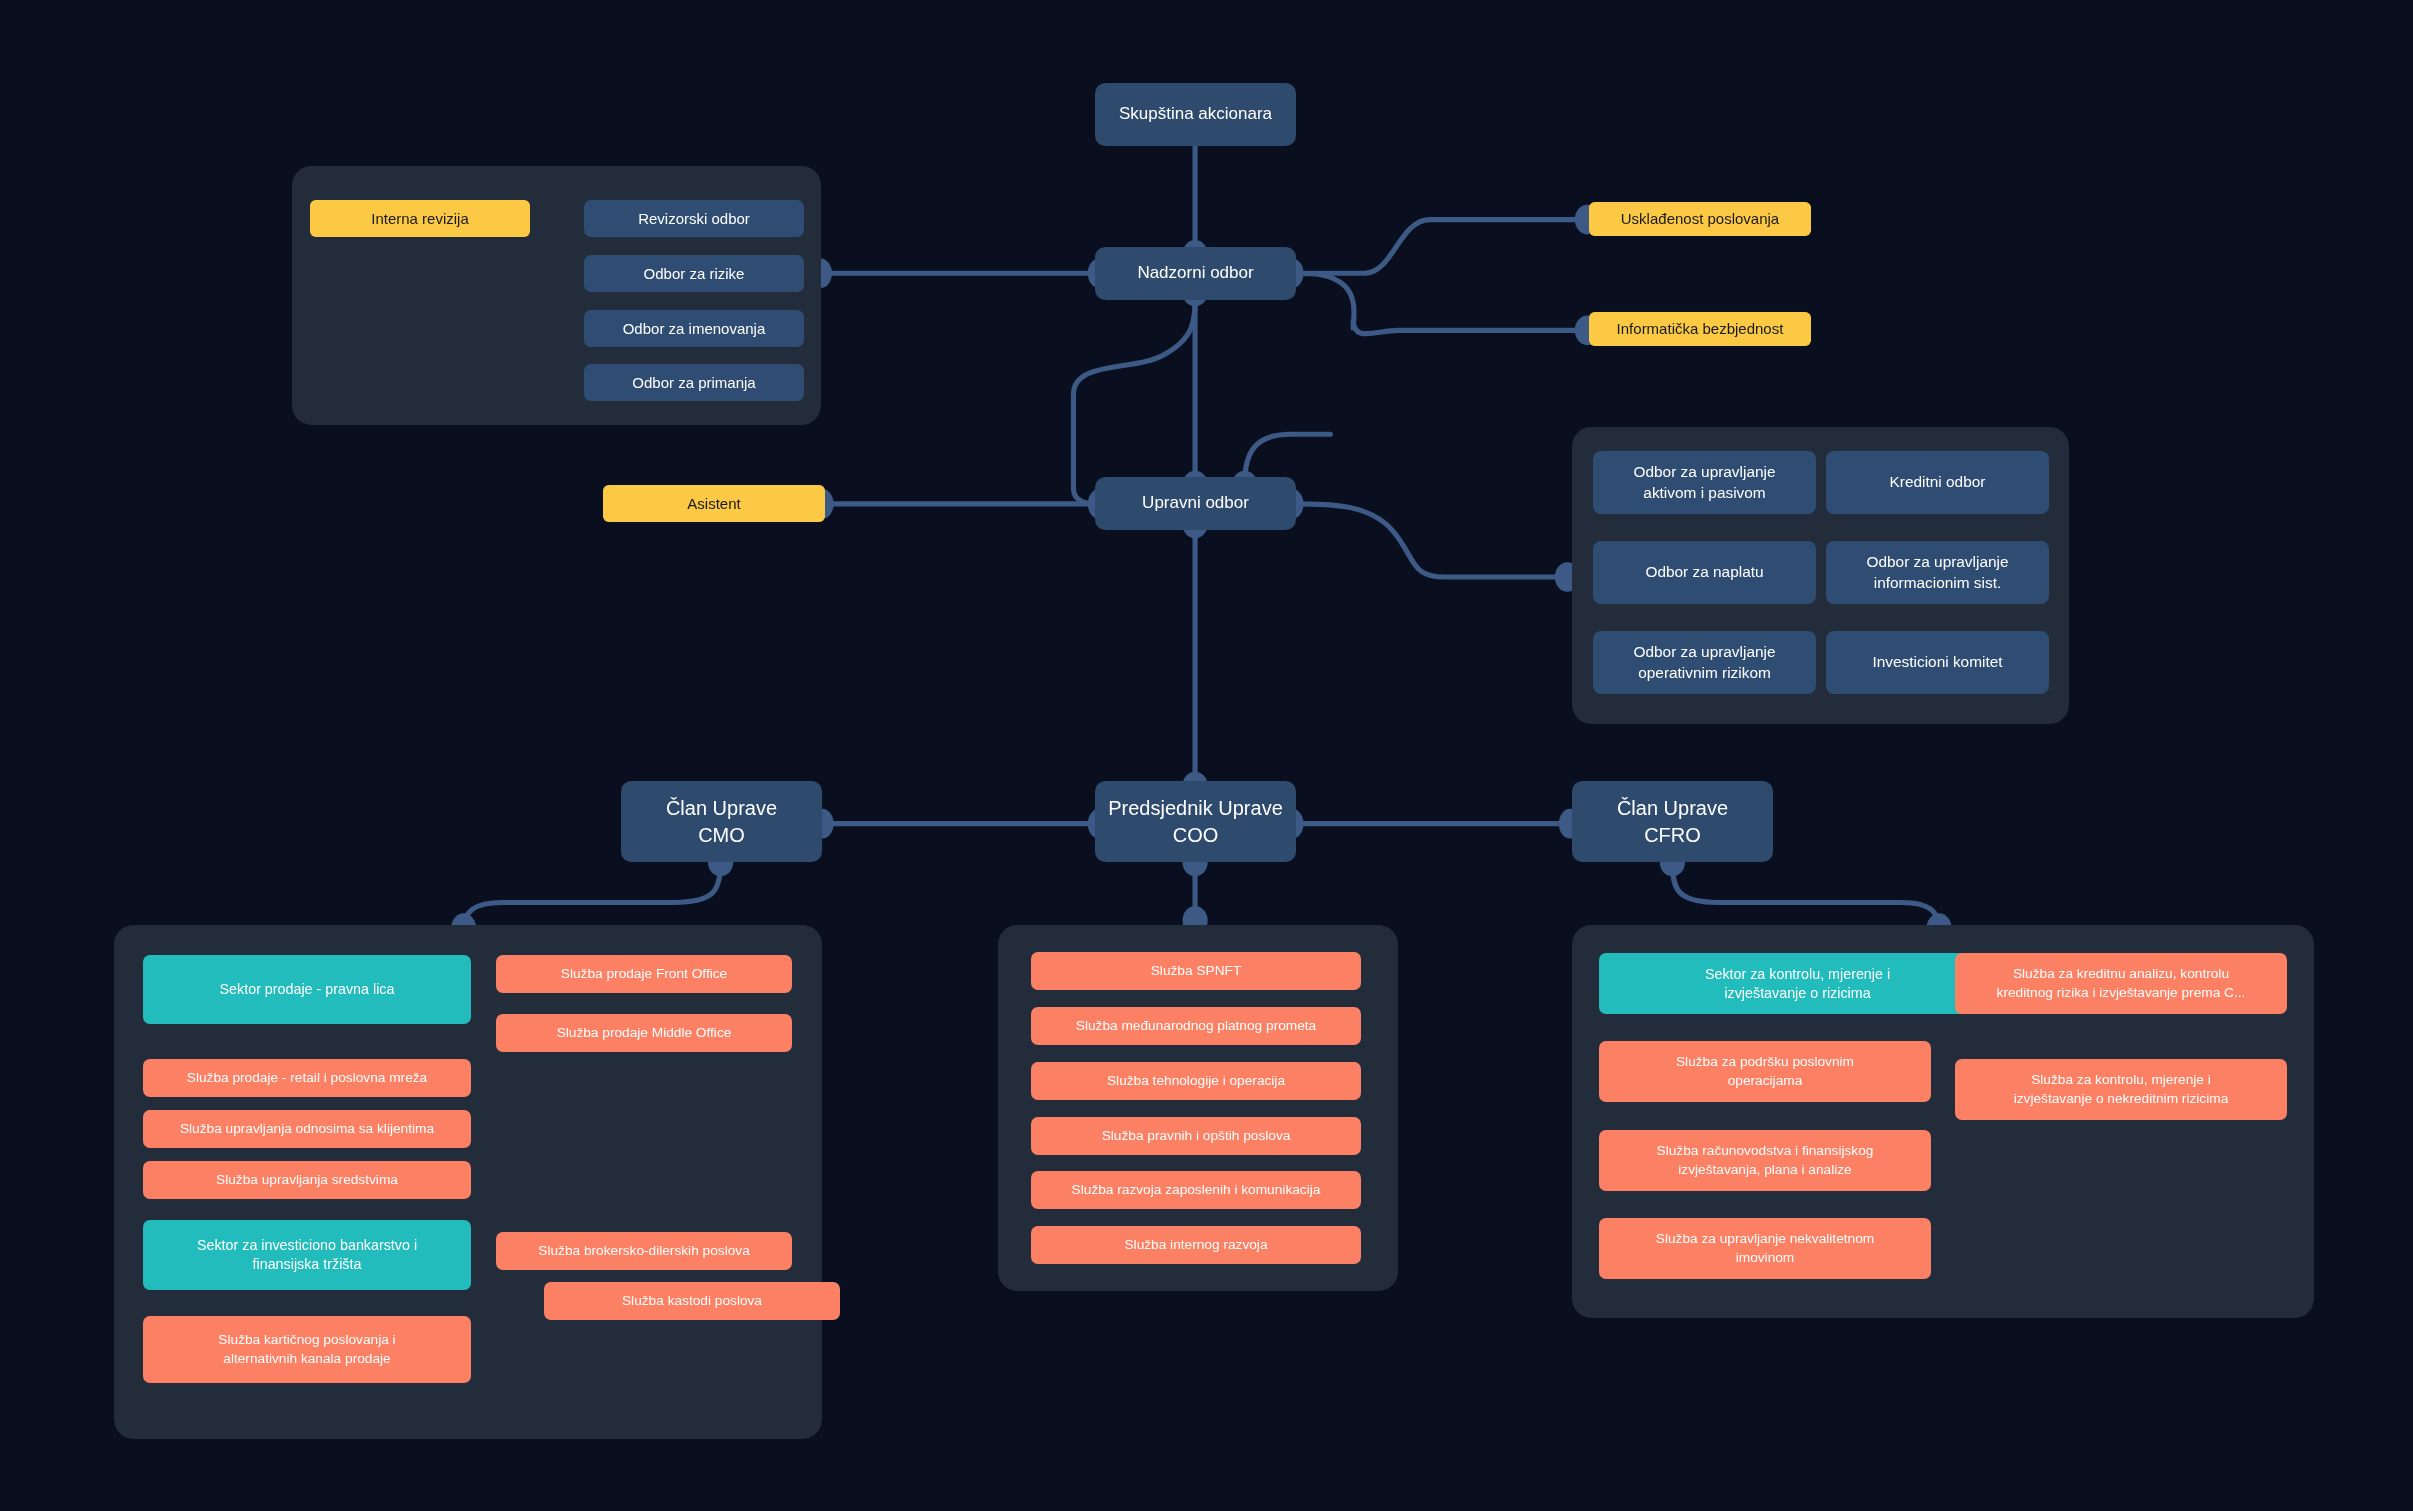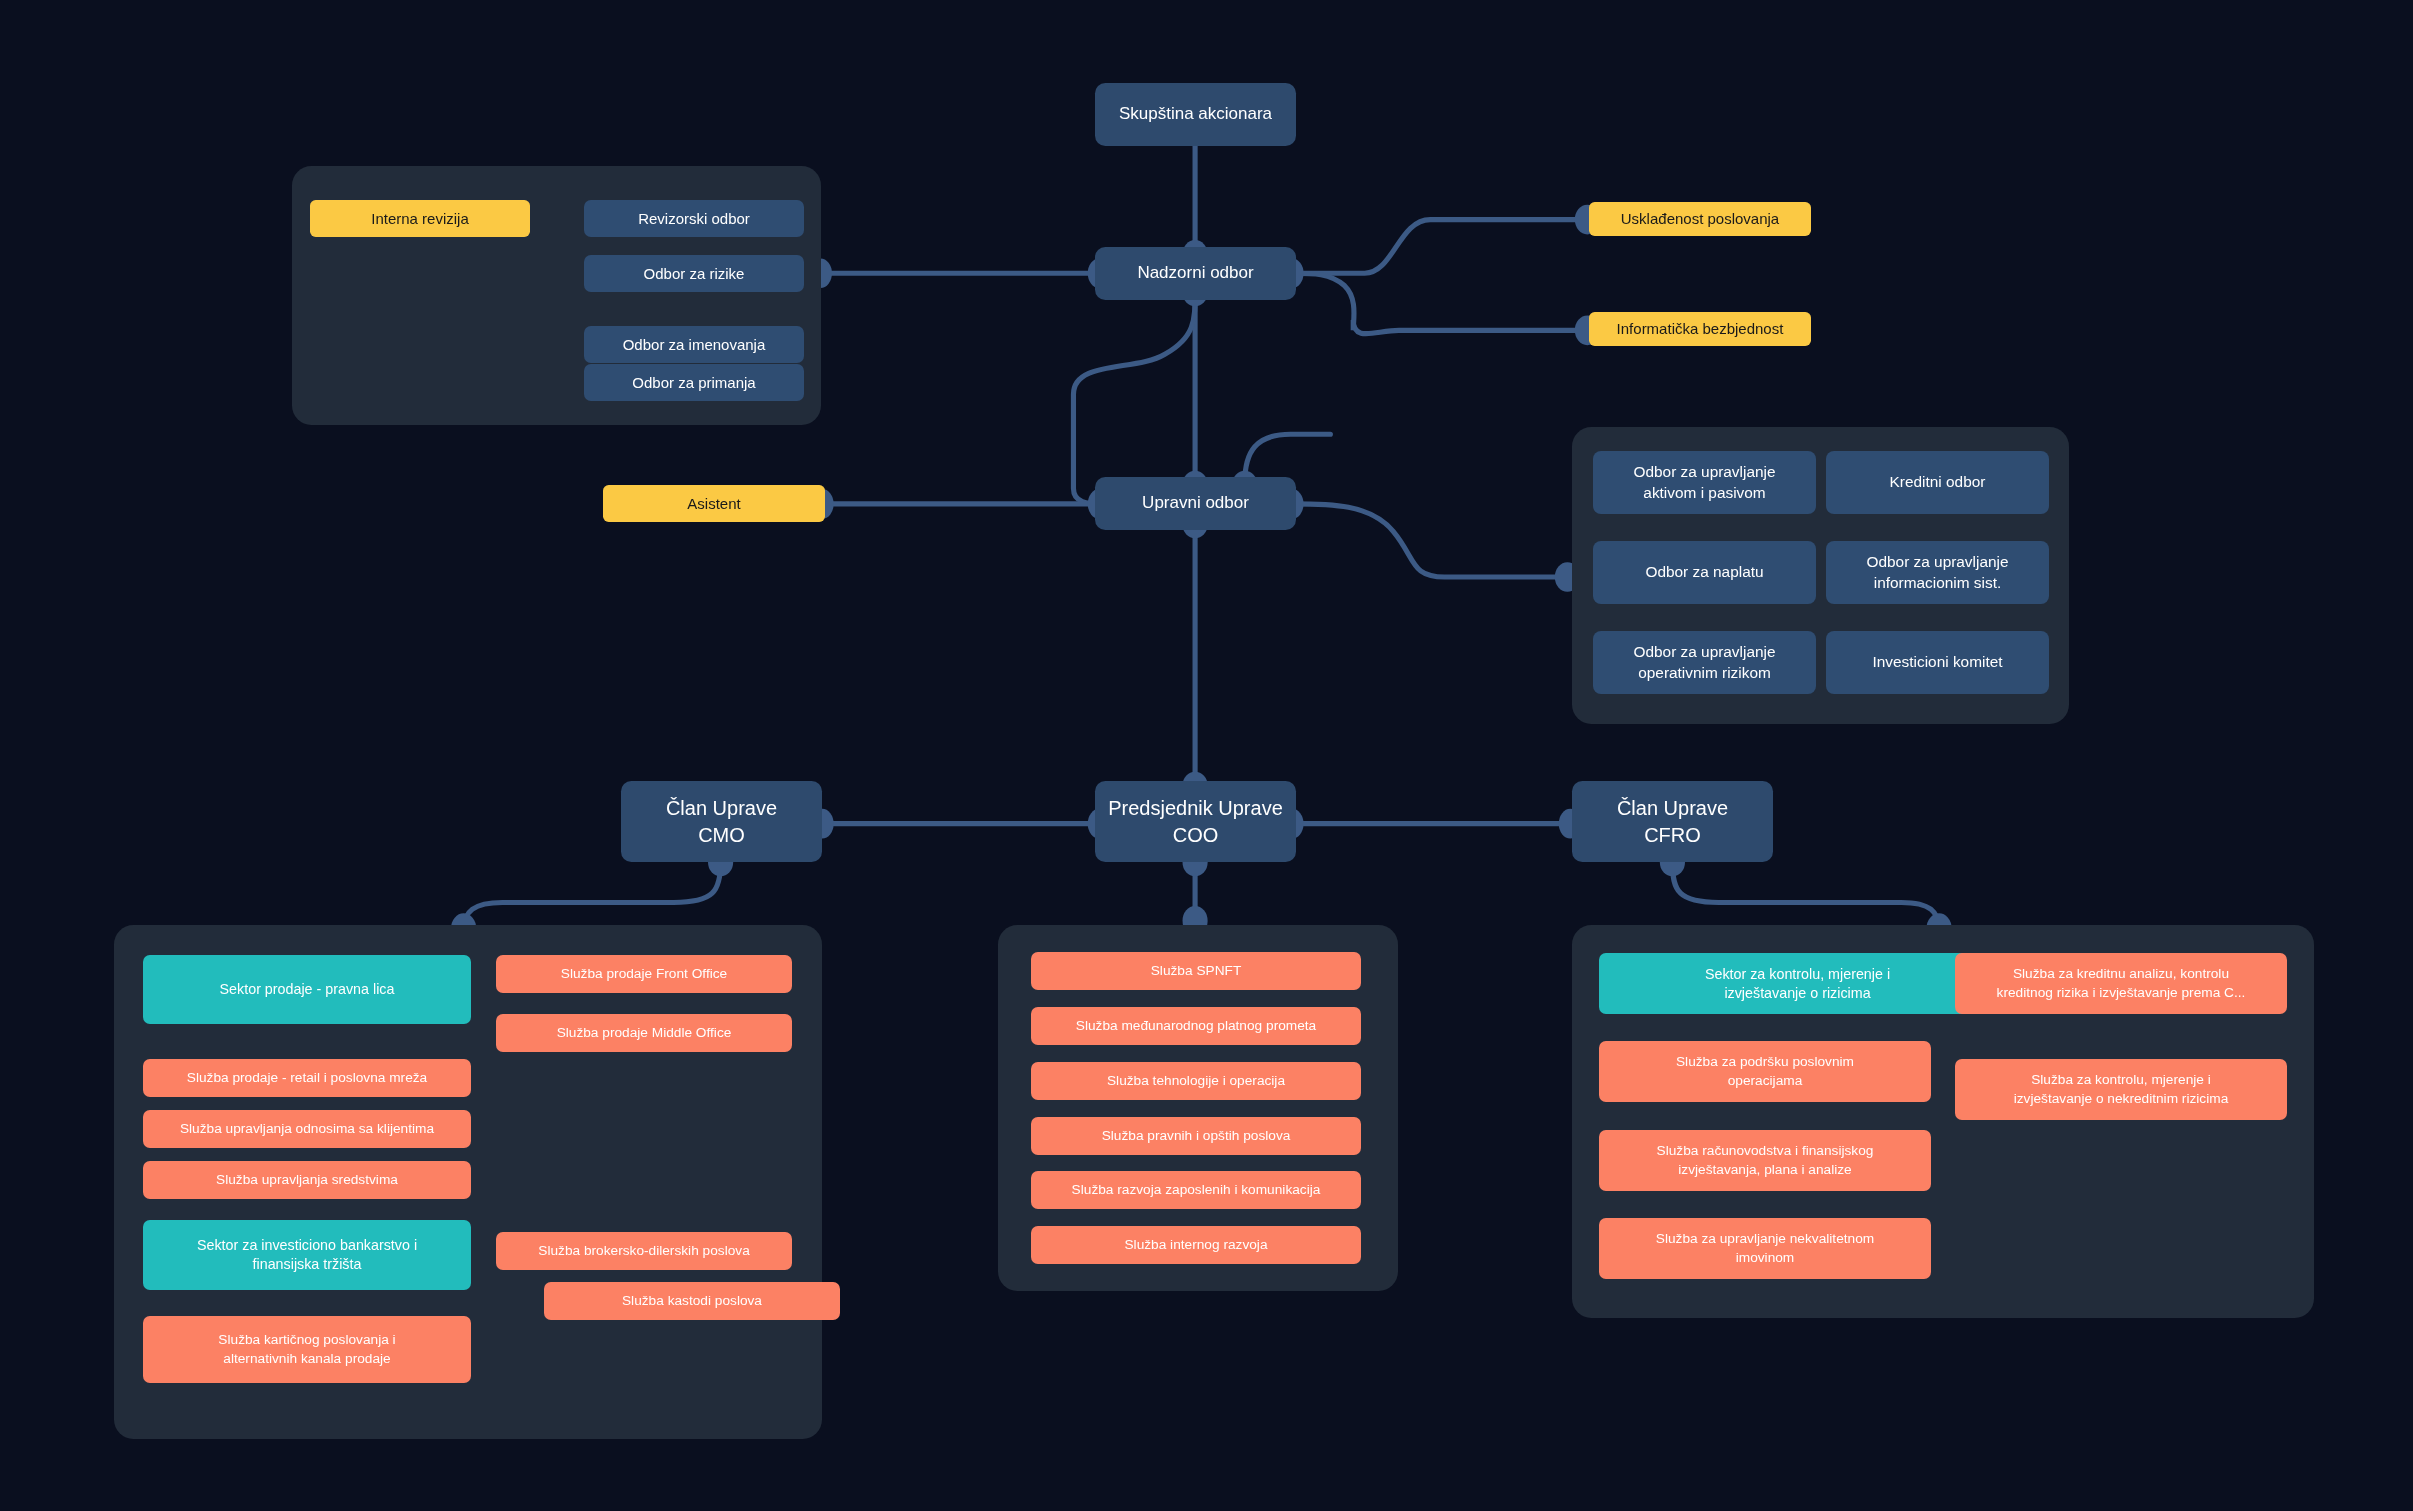--- a/index.html
+++ b/index.html
@@ -153,21 +153,21 @@
   <div class="node n-yellow tag-node" style="left:310px; top:200px; width:220px; height:37px;">
     <span>Interna revizija</span>
   </div>
 
   <div class="node n-blue2 sub-node" style="left:584px; top:200px; width:220px; height:37px;">
     <span>Revizorski odbor</span>
   </div>
   <div class="node n-blue2 sub-node" style="left:584px; top:255px; width:220px; height:37px;">
     <span>Odbor za rizike</span>
   </div>
-  <div class="node n-blue2 sub-node" style="left:584px; top:310px; width:220px; height:37px;margin-top:16px;">
+  <div class="node n-blue2 sub-node" style="left:584px; top:310px; width:220px; height:37px;">
     <span>Odbor za imenovanja</span>
   </div>
   <div class="node n-blue2 sub-node" style="left:584px; top:364px; width:220px; height:37px;">
     <span>Odbor za primanja</span>
   </div>
 
   <div class="node n-yellow tag-node" style="left:1589px; top:202px; width:222px; height:34px;">
     <span>Usklađenost poslovanja</span>
   </div>
   <div class="node n-yellow tag-node" style="left:1589px; top:312px; width:222px; height:34px;">

